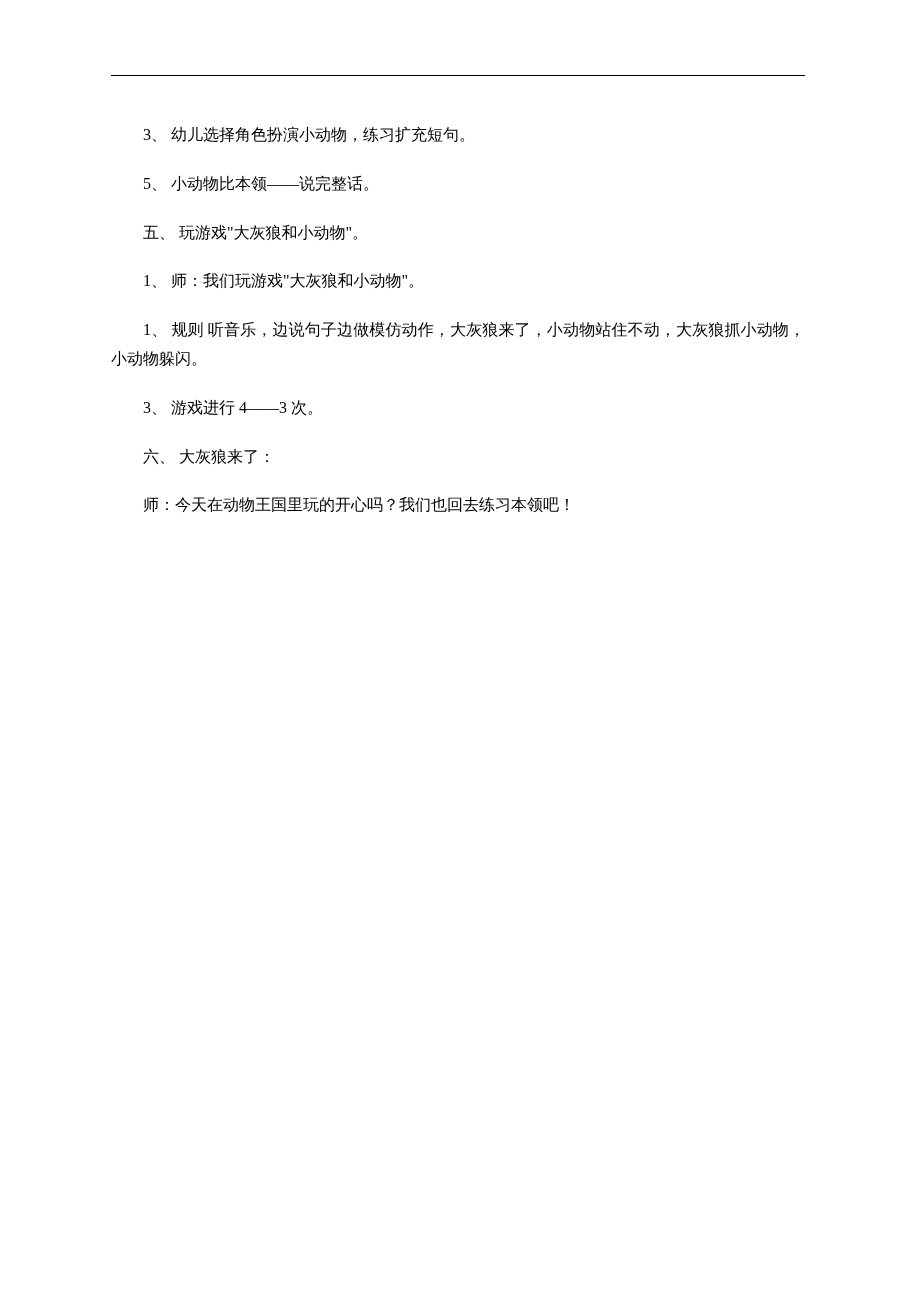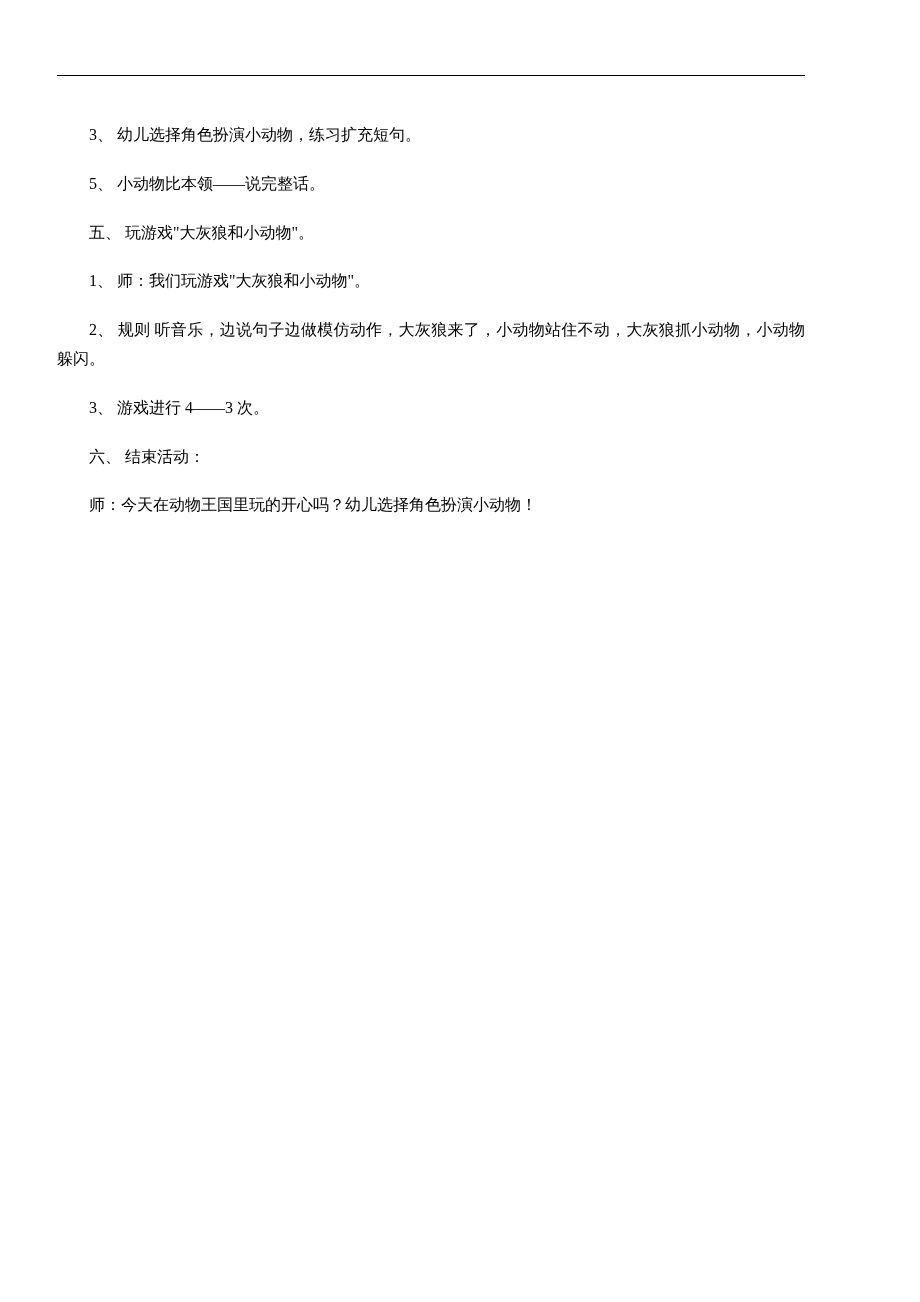--- a/index.html
+++ b/index.html
@@ -11,38 +11,38 @@
       width: 920px;
       height: 1302px;
       background: #ffffff;
       font-family: "SimSun", "宋体", serif;
       font-size: 16px;
       line-height: 1.8;
       color: #000;
       position: relative;
     }
     .page {
-      padding: 75px 115px 0 57px;
+      padding: 75px 115px 0 111px;
     }
     .header-line {
       border-bottom: 1px solid #000;
       margin-bottom: 45px;
     }
     .paragraph {
       text-indent: 2em;
       margin-bottom: 20px;
       text-align: justify;
     }
   </style>
 </head>
 <body>
 
 <div class="page">
   <div class="header-line"></div>
   <p class="paragraph">3、  幼儿选择角色扮演小动物，练习扩充短句。</p>
   <p class="paragraph">5、  小动物比本领——说完整话。</p>
   <p class="paragraph">五、  玩游戏"大灰狼和小动物"。</p>
   <p class="paragraph">1、  师：我们玩游戏"大灰狼和小动物"。</p>
-  <p class="paragraph">2、  规则  听音乐，边说句子边做模仿动作，大灰狼来了，小动物站住不动，大灰狼抓小动物，小动物躲闪。</p>
+  <p class="paragraph">1、  规则  听音乐，边说句子边做模仿动作，大灰狼来了，小动物站住不动，大灰狼抓小动物，小动物躲闪。</p>
   <p class="paragraph">3、  游戏进行 4——3 次。</p>
-  <p class="paragraph">六、  结束活动：</p>
-  <p class="paragraph">师：今天在动物王国里玩的开心吗？幼儿选择角色扮演小动物！</p>
+  <p class="paragraph">六、  大灰狼来了：</p>
+  <p class="paragraph">师：今天在动物王国里玩的开心吗？我们也回去练习本领吧！</p>
 </div>
 
 </body></html>

